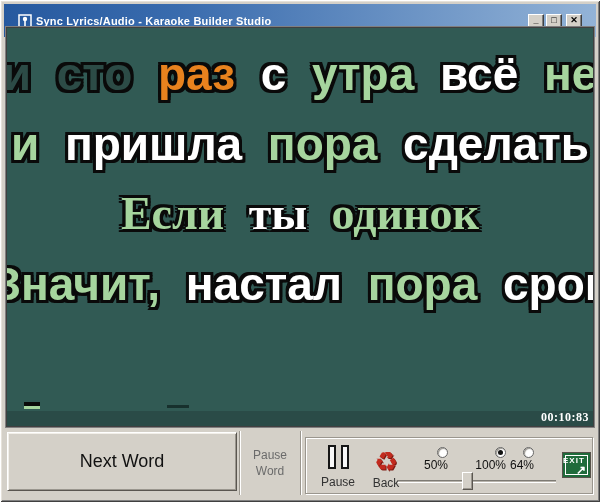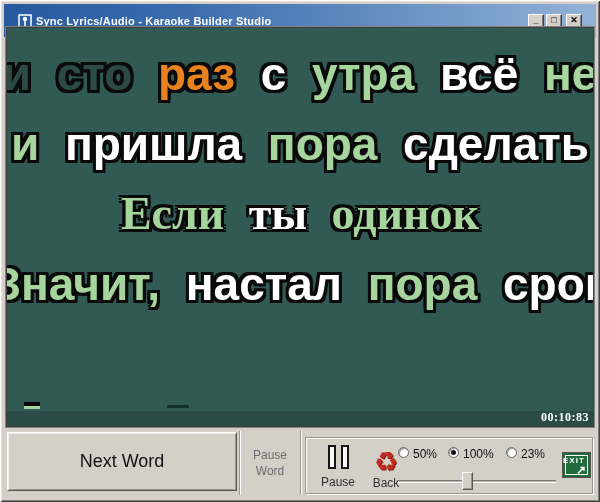--- a/index.html
+++ b/index.html
@@ -102,21 +102,21 @@
   .pause-bars i { display:block; width:8px; height:24px; background:#f8f8f8; border:2px solid #161616; }
   .ctl-label { font-size:12px; color:#333; line-height:13px; }
 
   .back-btn {
     position:absolute; left:58px; top:1px; width:44px; height:51px;
     display:flex; flex-direction:column; align-items:center; justify-content:flex-end; cursor:pointer;
   }
   .back-glyph { font-size:27px; line-height:30px; color:#C22B1F; text-shadow:1px 1px 0 #7a1a12; }
 
   .radio-row { position:absolute; left:92px; top:9px; width:162px; display:flex; }
-  .radio { display:flex; align-items:flex-start; cursor:pointer; }
+  .radio { display:flex; align-items:flex-end; cursor:pointer;flex-direction:column; }
   .radio .circ {
     width:11px; height:11px; border-radius:50%; background:#ffffff;
     border:1px solid #666; box-shadow: inset 1px 1px 1px #9a968e;
     display:flex; align-items:center; justify-content:center; flex:0 0 auto;
   }
   .radio .dot { width:5px; height:5px; border-radius:50%; background:#111; display:none; }
   .radio.selected .dot { display:block; }
   .radio .rlabel { font-size:12px; color:#111; margin-left:4px; }
   .radio.r50  { width:50px; }
   .radio.r100 { width:58px; }
@@ -233,21 +233,21 @@
           <span class="rlabel">50%</span>
         </div>
         <div class="radio r100 selected">
           <span class="circ">
               <span class="dot"></span>
             </span>
           <span class="rlabel">100%</span>
         </div>
         <div class="radio r75">
           <span class="circ"></span>
-          <span class="rlabel">23%</span>
+          <span class="rlabel">64%</span>
         </div>
       </div>
 
       <div class="slider">
         <div class="track"></div>
         <div class="thumb"></div>
       </div>
 
       <button class="exit-btn">
         <span class="exit-text">EXIT</span>

